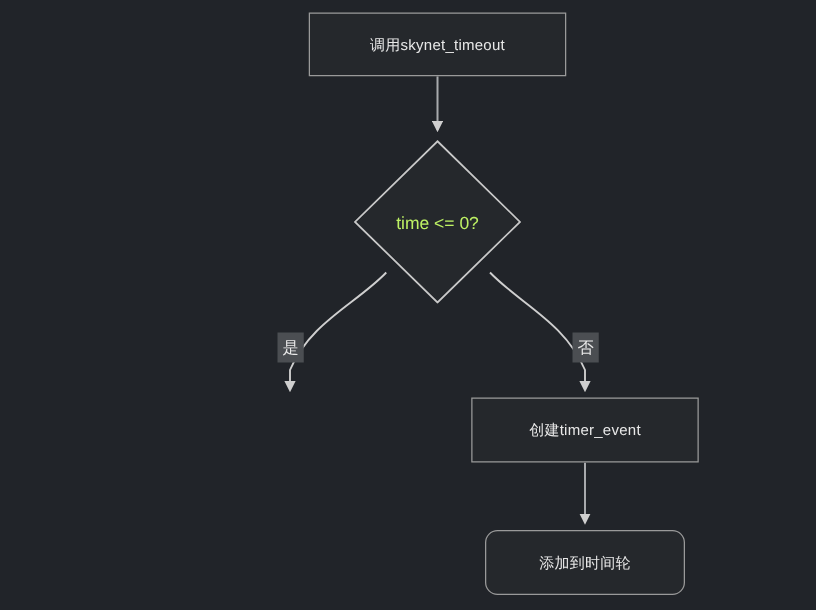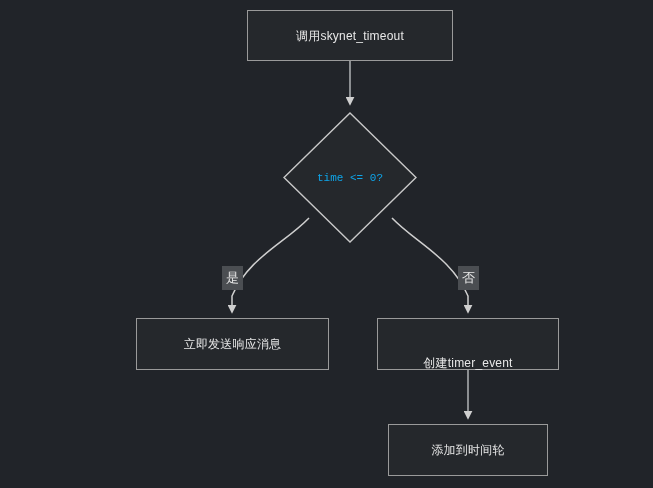--- a/index.html
+++ b/index.html
@@ -28,22 +28,22 @@
     font-size: 12px;
     letter-spacing: 0.2px;
     white-space: nowrap;
   }
   .node-label {
     display: block;
     line-height: 1;
   }
   #node-start  { left: 247px; top: 10px;  width: 206px; height: 51px; }
   #node-send   { left: 136px; top: 318px; width: 193px; height: 52px; }
-  #node-create { left: 377px; top: 318px; width: 182px; height: 52px; align-items: flex-end; }
-  #node-wheel  { left: 388px; top: 424px; width: 160px; height: 52px; }
+  #node-create { left: 377px; top: 318px; width: 182px; height: 52px; }
+  #node-wheel  { left: 388px; top: 424px; width: 160px; height: 52px; border-radius: 10px; }
 
   .diamond-wrap {
     position: absolute;
     left: 283px;
     top: 112px;
     width: 134px;
     height: 131px;
   }
   .diamond-wrap svg {
     position: absolute;
@@ -53,25 +53,24 @@
   }
   .diamond-text {
     position: absolute;
     left: 0;
     top: 0;
     width: 134px;
     height: 131px;
     display: flex;
     align-items: center;
     justify-content: center;
-    color: #0ea5e9;
-    font-size: 11px;
+    color: #bef264;
+    font-size: 14px;
     white-space: nowrap;
     pointer-events: none;
-    font-family: Liberation Mono, monospace;
   }
   #edges {
     position: absolute;
     left: 0;
     top: 0;
   }
   .edge-label {
     position: absolute;
     background: #4b4e52;
     color: #e8e8e8;
@@ -108,23 +107,20 @@
     <span class="node-label">调用skynet_timeout</span>
   </div>
 
   <div class="diamond-wrap">
     <svg width="134" height="131">
       <polygon points="67,1 133,65.5 67,130 1,65.5" fill="#25282c" stroke="#c9c9c9" stroke-width="1.4"></polygon>
     </svg>
     <div class="diamond-text">time &lt;= 0?</div>
   </div>
 
-  <div class="node" id="node-send">
-    <span class="node-label">立即发送响应消息</span>
-  </div>
 
   <div class="node" id="node-create">
     <span class="node-label">创建timer_event</span>
   </div>
 
   <div class="node" id="node-wheel">
     <span class="node-label">添加到时间轮</span>
   </div>
 
   <div class="edge-label" id="label-yes">是</div>

